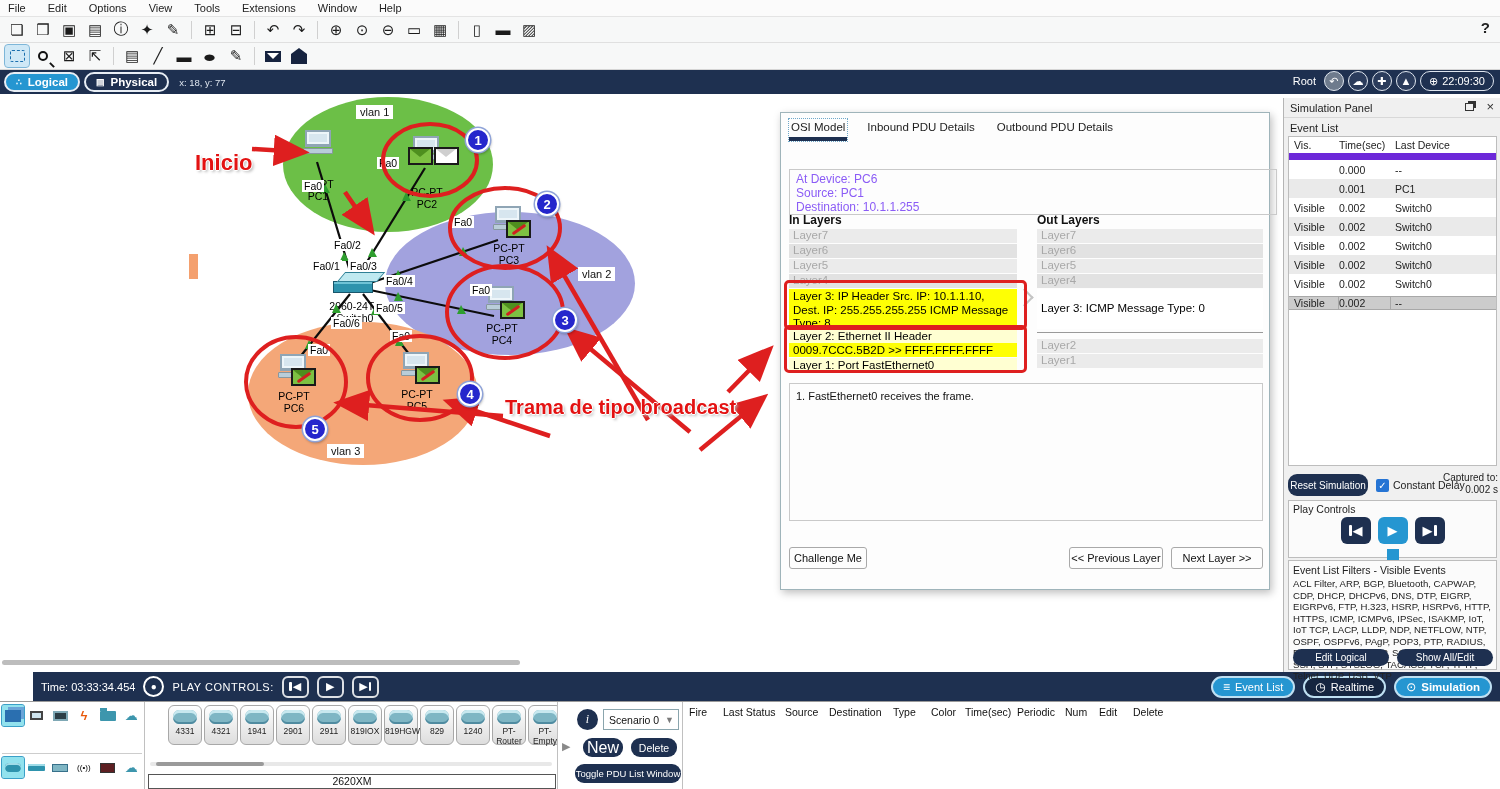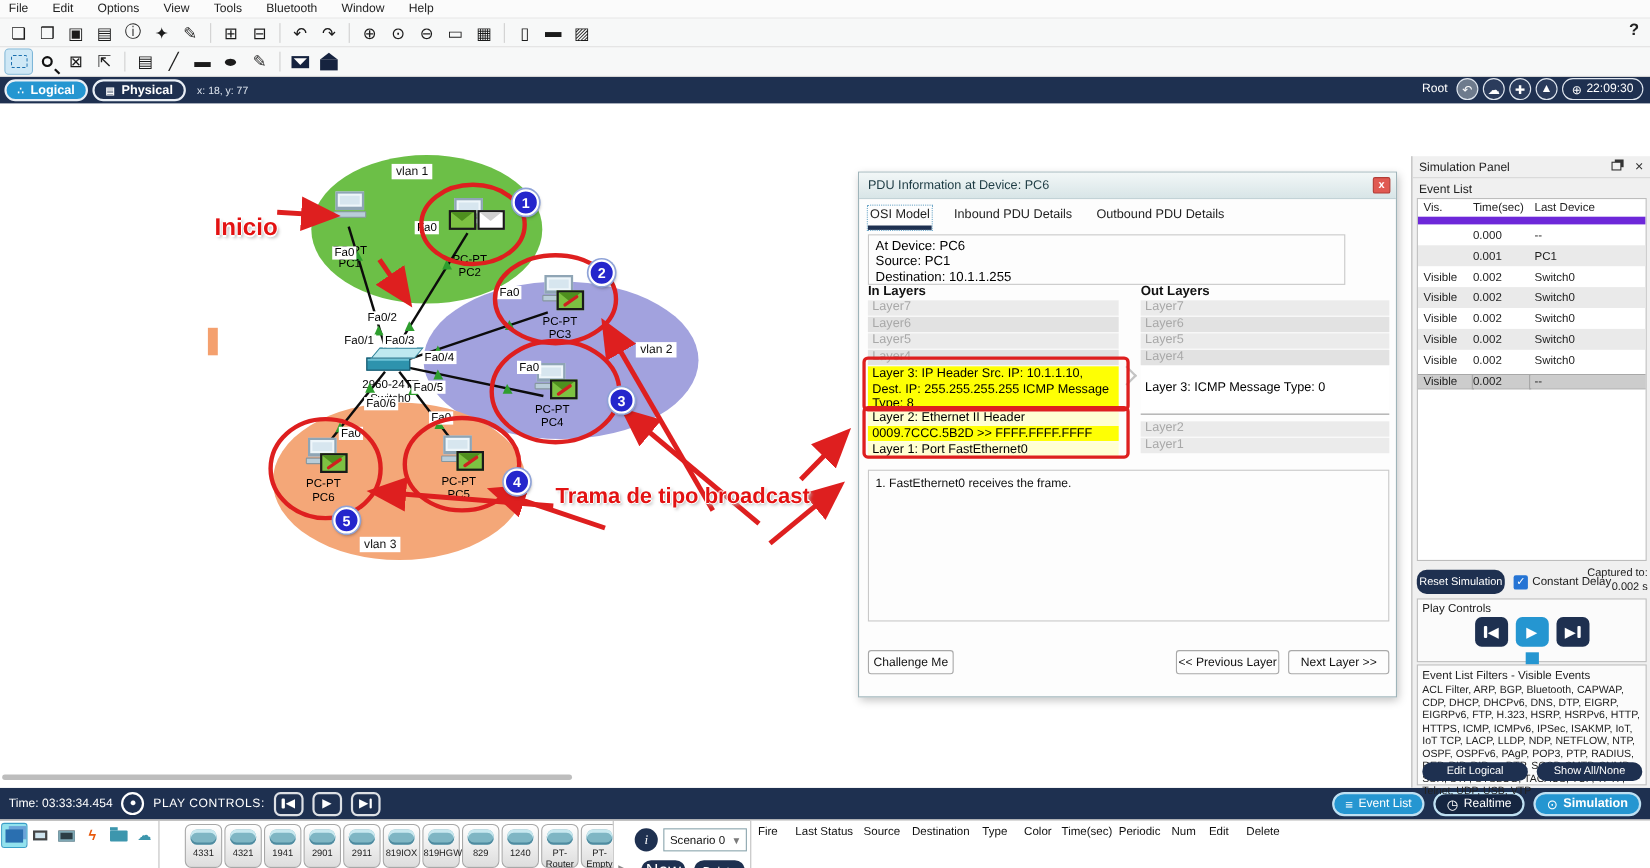--- a/index.html
+++ b/index.html
@@ -31,21 +31,21 @@
   .ws-pill.active { background:#2596d1; }
   .ws-pill .dots { color:#fff; font-size:9px; letter-spacing:1px;}
   #ws-coords { font-size:9.5px; margin-left:6px; color:#dfe6ef;}
   #ws-right { position:absolute; right:6px; top:1px; display:flex; align-items:center; gap:4px;}
   #ws-right .rlabel { font-size:11px; margin-right:4px;}
   .ws-circ { width:20px; height:20px; border-radius:50%; background:#6e7b8d; border:1.5px solid #dfe6ef; color:#fff; font-size:11px; display:flex; align-items:center; justify-content:center;}
   .ws-circ.dark { background:#2b3c5c; }
   #ws-clockpill { display:flex; align-items:center; gap:4px; border:1.5px solid #dfe6ef; border-radius:11px; height:20px; padding:0 8px; font-size:11px;}
 
   
-  #main { position:relative; width:1500px; height:578px; background:#fff;margin-top:44px; }
+  #main { position:relative; width:1500px; height:578px; background:#fff; }
   #canvas { position:absolute; left:0; top:0; width:1283px; height:578px; background:#fff; overflow:hidden;}
   .vlan { position:absolute; border-radius:50%; }
   .vlan-label { position:absolute; background:#fff; font-size:11px; padding:1px 4px; color:#111; }
   svg.overlay { position:absolute; left:0; top:0; }
   .pc { position:absolute; width:36px; }
   .pc-icon { width:34px; height:26px; position:relative; margin:0 auto;}
   .pc-screen { width:26px; height:17px; background:#d7e6ef; border:2px solid #8fa5b5; border-bottom-width:3px; margin:0 auto; box-shadow:inset 0 0 0 2px #eef6fa;}
   .pc-base { width:30px; height:6px; background:#b9cdd9; border:1px solid #87979f; margin:1px auto 0; border-radius:1px;}
   .dev-label { position:absolute; text-align:center; font-size:10.5px; line-height:12px; color:#000; width:70px; }
   .note { position:absolute; background:#fff; font-size:10.5px; padding:0 2px; color:#000; white-space:nowrap;}
@@ -62,21 +62,21 @@
   #canvas-scroll { position:absolute; left:2px; top:566px; width:518px; height:5px; background:#bdbdbd; border-radius:3px; z-index:7;}
   #orange-mark { position:absolute; left:189px; top:160px; width:9px; height:25px; background:#f4a06e; z-index:5;}
 
   
   #pdu { position:absolute; left:780px; top:18px; width:490px; height:478px; background:#fdfdfd; border:1px solid #9fb4ba; box-shadow:2px 3px 8px rgba(0,0,0,.25); z-index:10;}
   #pdu-title { height:24px; background:linear-gradient(#f2f7f7,#d8e5e7); border-bottom:1px solid #c2d2d6; font-size:11.5px; color:#1d3b43; display:flex; align-items:center; padding-left:8px; position:relative;}
   #pdu-close { position:absolute; right:5px; top:4px; width:16px; height:15px; background:#e05a52; border:1px solid #b23c36; border-radius:2px; color:#fff; font-size:10px; font-weight:bold; display:flex; align-items:center; justify-content:center;}
   #pdu-tabs { display:flex; gap:18px; padding:6px 0 0 8px; font-size:11.5px; color:#222; height:28px;}
   .ptab { padding:2px 2px 4px; }
   .ptab.sel { outline:1px dotted #6fa8c9; border-bottom:4px solid #1e3050; }
-  #pdu-info { position:absolute; left:8px; top:56px; width:434px; height:46px; border:1px solid #c9c9c9; font-size:12px; padding:2px 6px; line-height:14px; color:#000000;}
+  #pdu-info { position:absolute; left:8px; top:56px; width:488px; height:46px; border:1px solid #c9c9c9; font-size:12px; padding:2px 6px; line-height:14px; color:#8b5cf6;}
   .col-head { position:absolute; top:100px; font-size:12px; font-weight:bold; color:#111;}
   #in-col  { position:absolute; left:8px;  top:116px; width:228px;}
   #out-col { position:absolute; left:256px; top:116px; width:226px;}
   .layer { font-size:11.5px; padding:0 4px; margin-bottom:1px; line-height:13.5px; color:#000;}
   .layer.grey { background:#ebebeb; color:#a8a8a8; height:14px;}
   .layer.grey.alt { background:#e2e2e2; }
   .layer.yellow { background:#feff04; height:40px; padding-top:1px;}
   .layer.mixed { background:linear-gradient(180deg,#ffffd2 0 13px,#feff04 13px 100%); height:27px;}
   .layer.pale { background:#ffffd2; height:15px; line-height:15px;}
   .layer.plain { background:#fff; height:40px; display:flex; align-items:center;}
@@ -110,21 +110,21 @@
   .play-big.navy { background:#1e3050; } .play-big.blue { background:#2596d1; }
   .vbar { display:inline-block; width:3px; height:11px; background:#fff; border-radius:1px;}
   #play-slider { position:absolute; left:98px; top:48px; width:12px; height:13px; background:#2596d1;}
   #sp-filters { position:absolute; left:4px; top:462px; width:209px; height:110px; background:#fbfbfb; border:1px solid #bdbdbd;}
   #sp-filters .title { font-size:10.5px; padding:3px 0 2px 4px;}
   #filters-text { font-size:9.6px; line-height:11.5px; padding:0 4px; color:#222;}
   #sp-fbtns { position:absolute; left:4px; bottom:3px; display:flex; gap:8px;}
   .f-btn { width:96px; height:17px; font-size:10px;}
 
   
-  #controlbar { height:29px; background:#1e3050; color:#fff; display:flex; align-items:center; padding:0 8px; gap:8px;}
+  #controlbar { height:29px; background:#1e3050; color:#fff; display:flex; align-items:center; padding:0 8px; gap:8px;margin-left:33px;}
   #cb-time { font-size:11px;}
   #cb-reset { width:21px; height:21px; border:2px solid #fff; border-radius:50%; display:flex; align-items:center; justify-content:center; font-size:10px;}
   #cb-pc { font-size:11px; letter-spacing:.5px;text-align:center;}
   .cb-btn { width:27px; height:22px; border:2px solid rgba(255,255,255,.85); border-radius:6px; display:flex; align-items:center; justify-content:center; font-size:11px; gap:1px; color:#fff;}
   .cb-btn .vbar { height:9px; width:2.5px;}
   #cb-spacer { flex:1; }
   .mode-pill { display:flex; align-items:center; gap:5px; height:22px; border:2px solid #bfe0f2; border-radius:12px; padding:0 10px; font-size:11px;}
   .mode-pill.blue { background:#2596d1; }
   .mode-pill.navy { background:#152540; }
   .mode-pill b { font-size:11.5px; }
@@ -170,21 +170,21 @@
 <body>
 
 <div id="app">
 
   <div id="menubar">
       <span>File</span>
       <span>Edit</span>
       <span>Options</span>
       <span>View</span>
       <span>Tools</span>
-      <span>Bluetooth</span>
+      <span>Extensions</span>
       <span>Window</span>
       <span>Help</span>
     </div>
 
   <div id="toolbar1">
     <div class="tbtn">❏</div>
       <div class="tbtn">❒</div>
       <div class="tbtn">▣</div>
       <div class="tbtn">▤</div>
       <div class="tbtn">ⓘ</div>
@@ -418,24 +418,20 @@
       <div class="badge" style="left:466px;top:34px">1</div>
       <div class="badge" style="left:535px;top:98px">2</div>
       <div class="badge" style="left:553px;top:214px">3</div>
       <div class="badge" style="left:458px;top:288px">4</div>
       <div class="badge" style="left:303px;top:323px">5</div>
 
       <div id="canvas-scroll"></div>
     </div>
 
     <div id="pdu">
-      <div id="pdu-title">
-        <span>PDU Information at Device: PC6</span>
-        <div id="pdu-close">x</div>
-      </div>
       <div id="pdu-tabs">
         <span class="ptab sel">OSI Model</span>
         <span class="ptab">Inbound PDU Details</span>
         <span class="ptab">Outbound PDU Details</span>
       </div>
       <div id="pdu-info">
         <div>At Device: PC6</div>
         <div>Source: PC1</div>
         <div>Destination: 10.1.1.255</div>
       </div>
@@ -551,21 +547,21 @@
               <b class="vbar"></b>
             </div>
         </div>
         <div id="play-slider"></div>
       </div>
       <div id="sp-filters">
         <div class="title">Event List Filters - Visible Events</div>
         <div id="filters-text">ACL Filter, ARP, BGP, Bluetooth, CAPWAP, CDP, DHCP, DHCPv6, DNS, DTP, EIGRP, EIGRPv6, FTP, H.323, HSRP, HSRPv6, HTTP, HTTPS, ICMP, ICMPv6, IPSec, ISAKMP, IoT, IoT TCP, LACP, LLDP, NDP, NETFLOW, NTP, OSPF, OSPFv6, PAgP, POP3, PTP, RADIUS, REP, RIP, RIPng, RTP, SCCP, SMTP, SNMP, SSH, STP, SYSLOG, TACACS, TCP, TFTP, Telnet, UDP, USB, VTP</div>
         <div id="sp-fbtns">
           <div class="navy-pill f-btn">Edit Logical</div>
-          <div class="navy-pill f-btn">Show All/None</div>
+          <div class="navy-pill f-btn">Show All/Edit</div>
         </div>
       </div>
     </div>
   </div>
 
   <div id="controlbar">
     <span id="cb-time">Time: 03:33:34.454</span>
     <div id="cb-reset">●</div>
     <span id="cb-pc">PLAY CONTROLS:</span>
     <div class="cb-btn">

